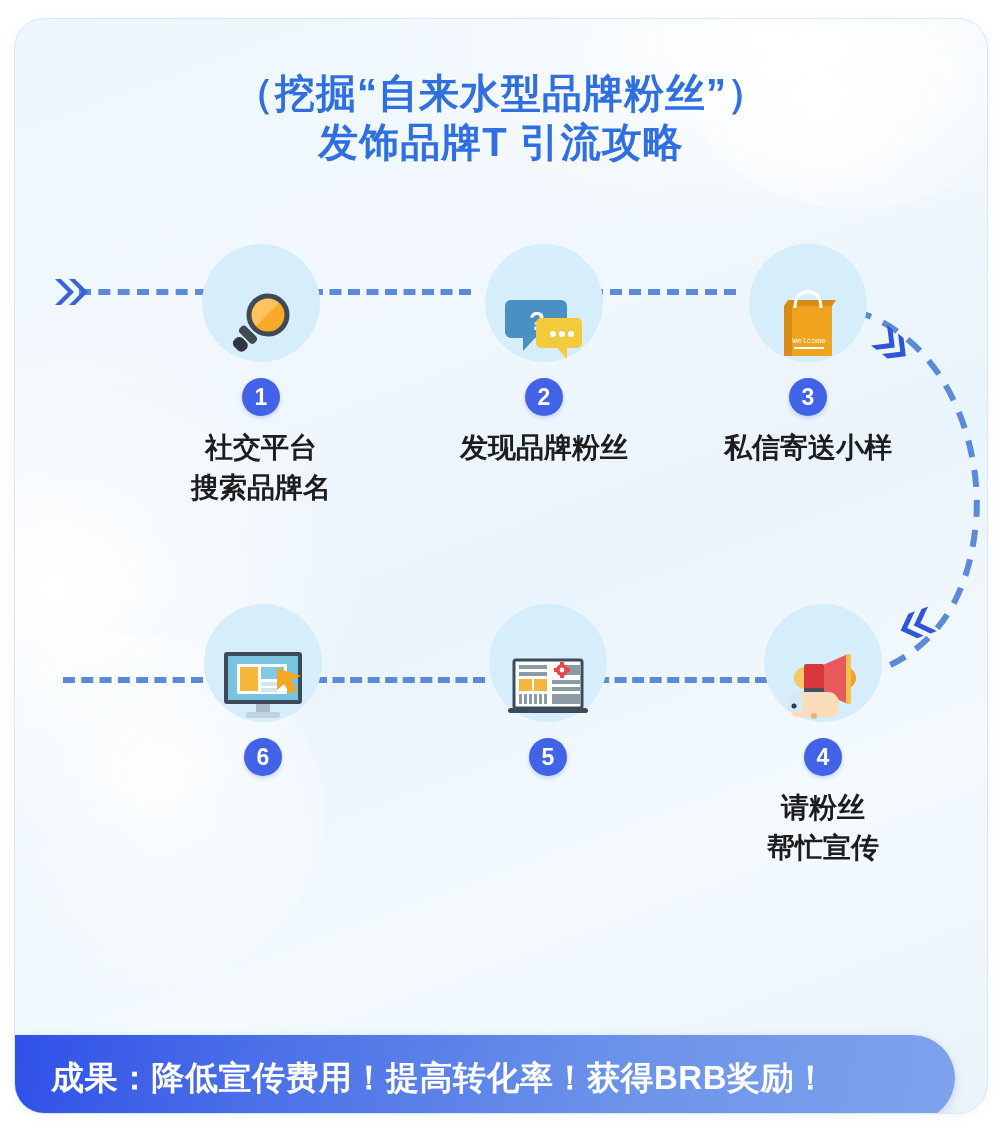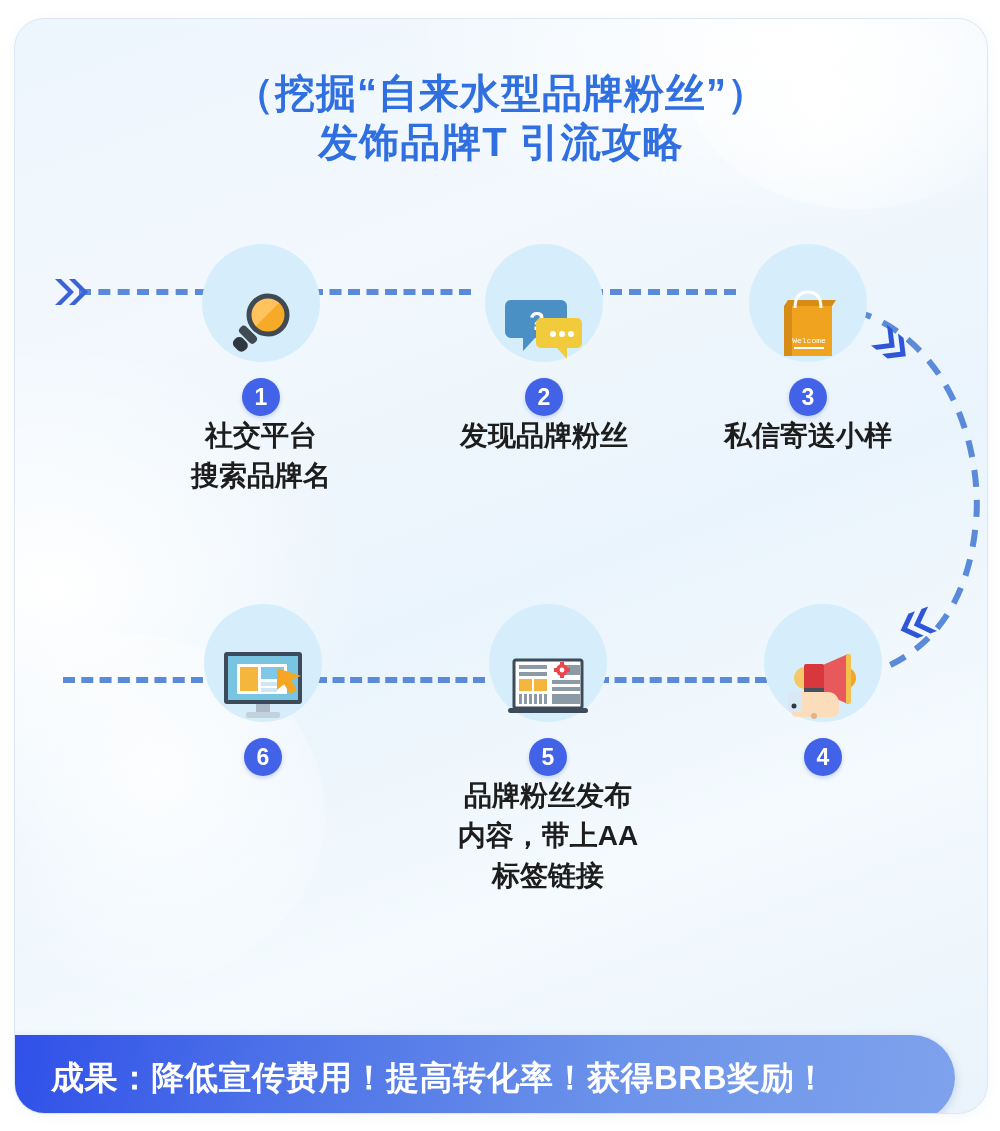--- a/index.html
+++ b/index.html
@@ -110,20 +110,21 @@
     border-radius: 50%;
     background: #4262e8;
     color: #ffffff;
     font-size: 23px;
     font-weight: bold;
     line-height: 38px;
     text-align: center;
     box-shadow: 0 2px 4px rgba(60,90,200,0.25);
   }
   .caption {
+    margin-top: 12px;
     color: #1d1d1d;
     font-size: 28px;
     font-weight: bold;
     line-height: 1.42;
     white-space: pre-line;
   }
 
   
   .conn {
     position: absolute;
@@ -292,41 +293,40 @@
               <rect x="-2" y="4" width="16" height="4" fill="#e8474b"></rect>
               <circle cx="6" cy="6" r="2.4" fill="#ffffff"></circle>
             </g>
             <rect x="46" y="24" width="28" height="4" fill="#8c9aa6"></rect>
             <rect x="46" y="31" width="28" height="4" fill="#8c9aa6"></rect>
             <rect x="46" y="38" width="28" height="10" fill="#8c9aa6"></rect>
             <rect x="2" y="52" width="80" height="5" rx="2.5" fill="#3c4a5a"></rect>
           </svg>
         </div>
         <div class="num">5</div>
-        <div class="caption">品牌粉丝发布
-内容，带上AA
-标签链接</div>
       </div>
 
       <div class="node" style="left:693px; top:0;">
         <div class="bubble">
           <svg width="82" height="74" viewBox="0 0 82 74">
             <circle cx="23" cy="30" r="11" fill="#f5c96a"></circle>
             <circle cx="63" cy="30" r="11" fill="#f5a623"></circle>
             <path d="M66 6 L66 56 L34 42 L34 20 Z" fill="#e8595c"></path>
             <rect x="64" y="6" width="5" height="50" rx="2" fill="#f2c14e"></rect>
             <rect x="22" y="16" width="20" height="28" rx="2" fill="#d8373b"></rect>
             <rect x="22" y="40" width="20" height="6" fill="#46505a"></rect>
             <path d="M20 44 h26 a11 11 0 0 1 11 11 v8 a6 6 0 0 1 -6 6 h-36 a6 6 0 0 1 -6 -6 v-8 a11 11 0 0 1 11 -11 z" fill="#fbdcbb"></path>
             <rect x="6" y="44" width="14" height="20" rx="3" fill="#d9e8f5"></rect>
             <circle cx="12" cy="58" r="2.5" fill="#2f3841"></circle>
             <circle cx="32" cy="68" r="3" fill="#e0b48b"></circle>
           </svg>
         </div>
         <div class="num">4</div>
+        <div class="caption">请粉丝
+帮忙宣传</div>
       </div>
 
     </div>
 
     <div class="banner">
       <span class="banner-text">成果：降低宣传费用！提高转化率！获得BRB奖励！</span>
     </div>
 
   </div>
 </div>

